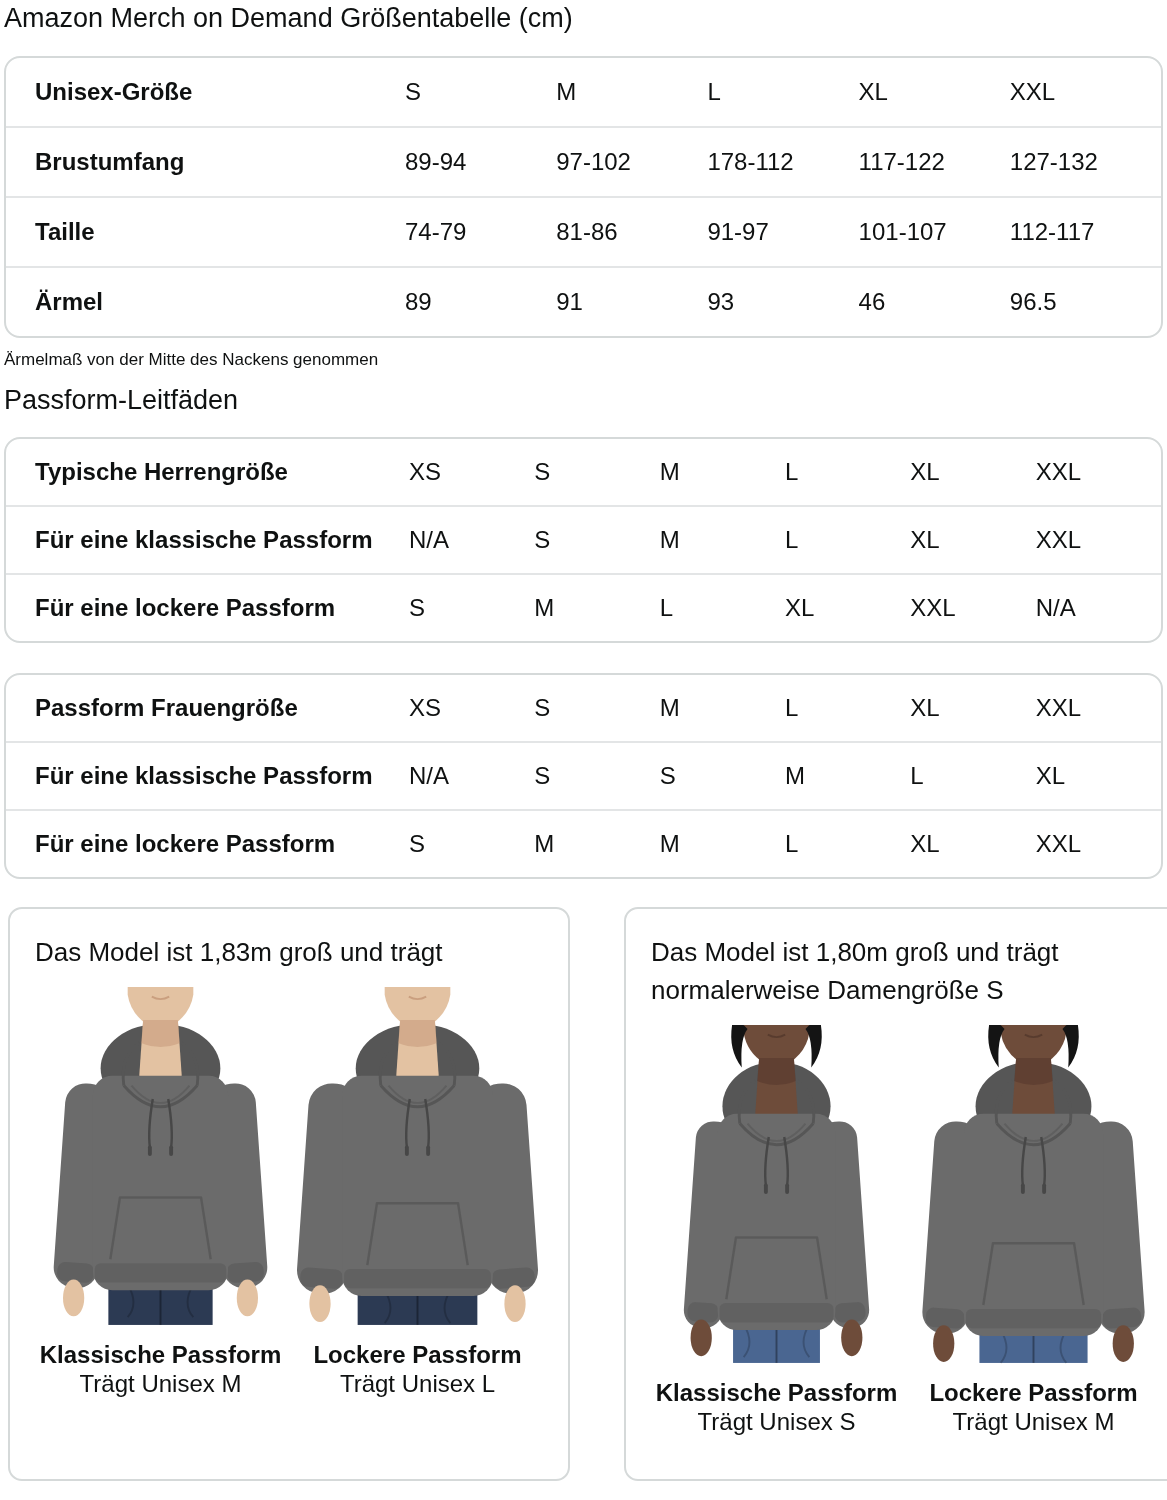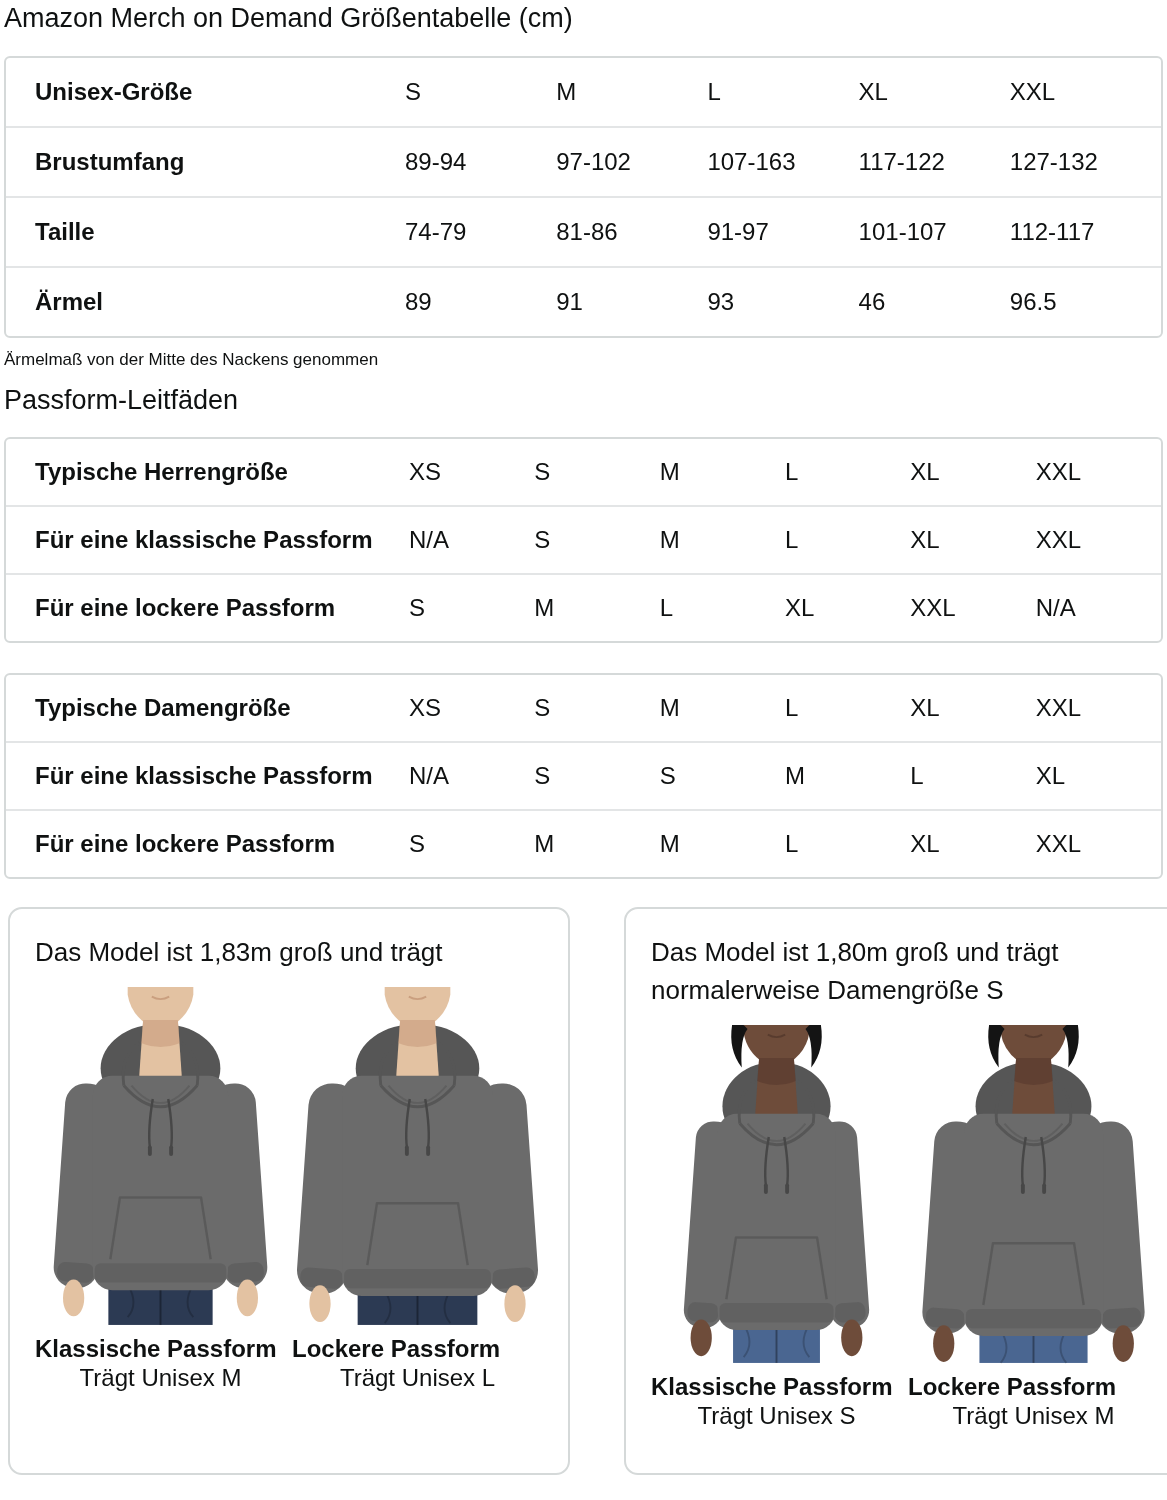--- a/index.html
+++ b/index.html
@@ -9,21 +9,21 @@
     color:var(--text,#0F1111);
     -webkit-font-smoothing:antialiased;
   }
   .page{padding-top:2px;}
   .h1{font-size:27px;font-weight:400;line-height:1.2;margin:0 0 0 4px;}
   .h2{font-size:27px;font-weight:400;line-height:1.2;margin:14px 0 0 4px;}
   .note{font-size:17px;font-weight:400;margin:12px 0 0 4px;}
 
   .tbl{
     border:2px solid var(--table-border,#D5D9D9);
-    border-radius:6px;
+    border-radius:16px;
     margin:0 4px;
     background:#fff;
     font-size:24px;
   }
   .tbl.cm{margin-top:22px;}
   #mens-table{margin-top:20px;}
   #womens-table{margin-top:30px;}
   .trow{display:flex;align-items:center;height:68px;}
   .tbl.fit .trow{height:66px;}
   .trow + .trow{border-top:2px solid var(--row-divider,#E3E5E6);}
@@ -39,21 +39,21 @@
     border-radius:14px;
     box-sizing:border-box;
     padding:24px 25px 42px;
     background:#fff;
   }
   .desc{font-size:26px;line-height:38px;}
   .figs{display:flex;justify-content:center;gap:6px;margin-top:12px;}
   .fig{margin:0;width:251px;}
   .photo{width:251px;height:346px;background:#fff;}
   .photo svg{display:block;width:100%;height:100%;}
-  .cap{font-size:24px;font-weight:700;line-height:28px;margin-top:6px;white-space:nowrap;}
+  .cap{font-size:24px;font-weight:700;text-align:center;line-height:28px;margin-top:12px;white-space:nowrap;}
   .sub{font-size:24px;font-weight:400;text-align:center;line-height:30px;white-space:nowrap;}
 </style>
 </head>
 <body>
 
 <div class="page">
 
   <h1 class="h1">Amazon Merch on Demand Größentabelle (cm)</h1>
 
   <div class="tbl cm">
@@ -62,21 +62,21 @@
       <div class="tval">S</div>
       <div class="tval">M</div>
       <div class="tval">L</div>
       <div class="tval">XL</div>
       <div class="tval">XXL</div>
     </div>
     <div class="trow">
       <div class="tlabel">Brustumfang</div>
       <div class="tval">89-94</div>
       <div class="tval">97-102</div>
-      <div class="tval">107-163</div>
+      <div class="tval">178-112</div>
       <div class="tval">117-122</div>
       <div class="tval">127-132</div>
     </div>
     <div class="trow">
       <div class="tlabel">Taille</div>
       <div class="tval">74-79</div>
       <div class="tval">81-86</div>
       <div class="tval">91-97</div>
       <div class="tval">101-107</div>
       <div class="tval">112-117</div>
@@ -120,21 +120,21 @@
       <div class="tval">M</div>
       <div class="tval">L</div>
       <div class="tval">XL</div>
       <div class="tval">XXL</div>
       <div class="tval">N/A</div>
     </div>
   </div>
 
   <div class="tbl fit" id="womens-table">
     <div class="trow">
-      <div class="tlabel">Typische Damengröße</div>
+      <div class="tlabel">Passform Frauengröße</div>
       <div class="tval">XS</div>
       <div class="tval">S</div>
       <div class="tval">M</div>
       <div class="tval">L</div>
       <div class="tval">XL</div>
       <div class="tval">XXL</div>
     </div>
     <div class="trow">
       <div class="tlabel">Für eine klassische Passform</div>
       <div class="tval">N/A</div>

